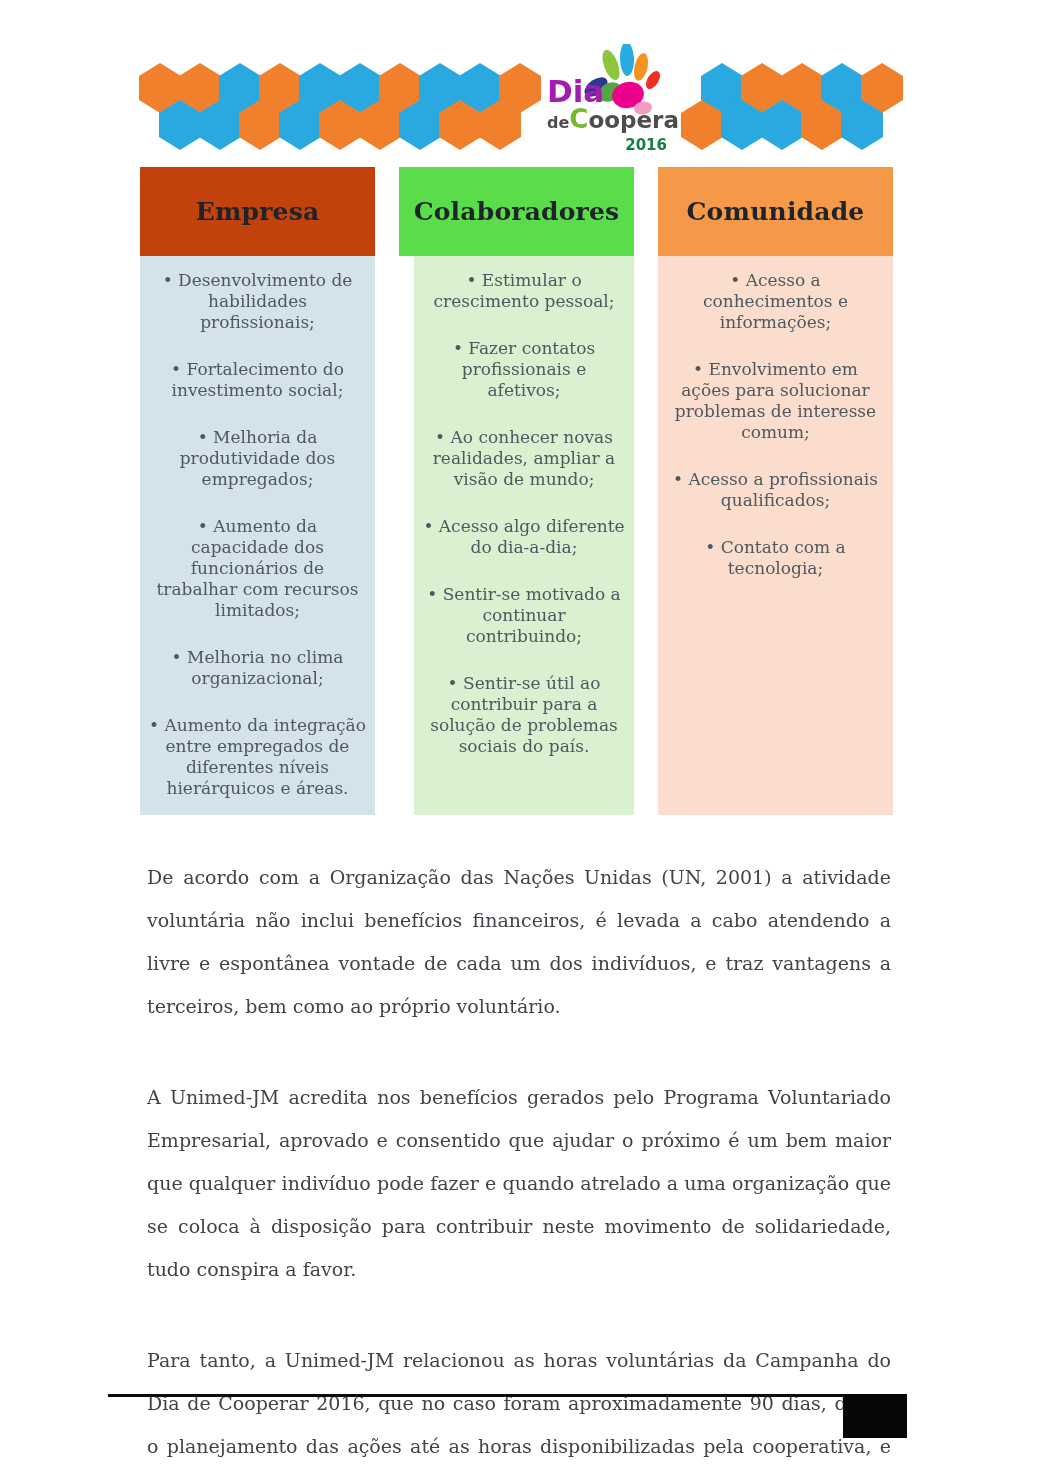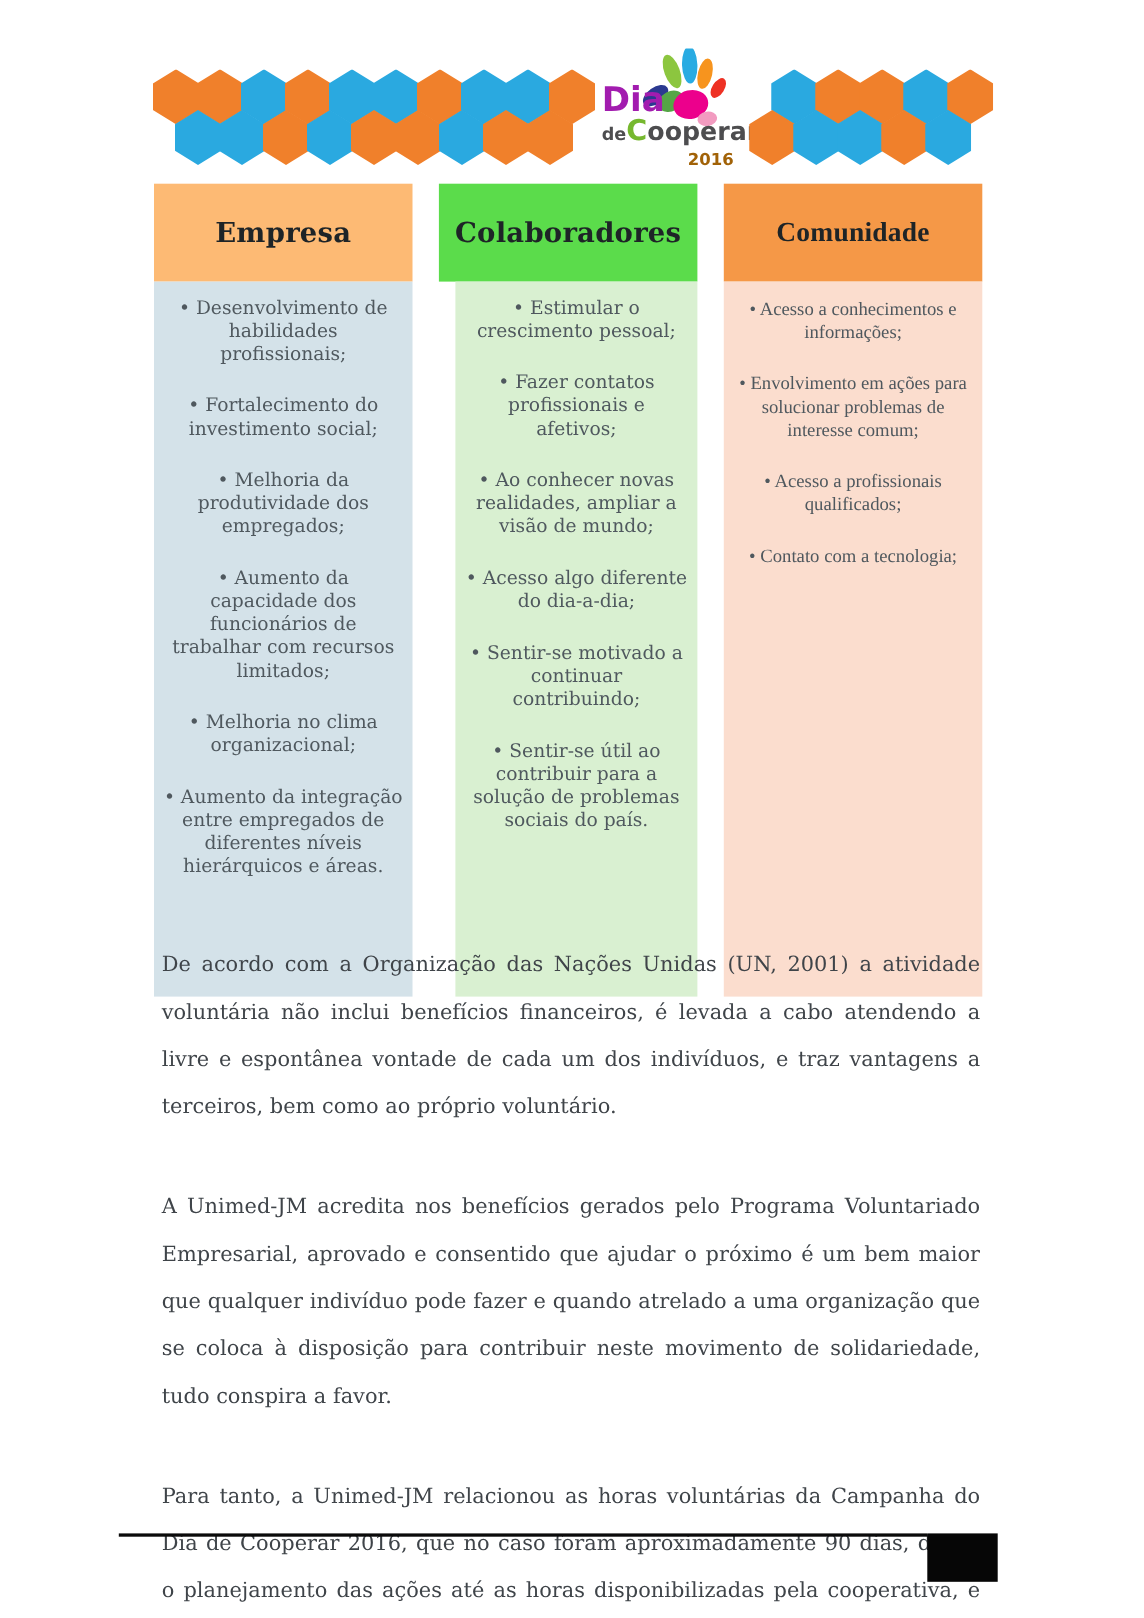--- a/index.html
+++ b/index.html
@@ -21,24 +21,24 @@
   .logo-line2{position:absolute;left:2px;top:62px;font-family:"DejaVu Sans",sans-serif;
               font-weight:bold;line-height:1;white-space:nowrap;}
   .logo-de{font-size:16px;}
   .logo-coop-c{font-size:26px;}
   .logo-coop{font-size:23px;}
   .logo-year{position:absolute;right:2px;top:94px;font-family:"DejaVu Sans",sans-serif;
              font-weight:bold;font-size:15px;line-height:1;}
 
   
   .column{position:absolute;top:167px;width:235px;}
-  .column-1{left:140px;} .column-2{left:399px;} .column-3{left:658px;font-family:Liberation Serif, serif;}
+  .column-1{left:140px;} .column-2{left:399px;} .column-3{left:658px;}
   .col-header{height:89px;display:flex;align-items:center;justify-content:center;
               font-size:25px;font-weight:bold;color:#1e2427;letter-spacing:.2px;}
-  .col-body{height:650px;box-sizing:border-box;padding:14px 9px 0 9px;}
+  .col-body{height:559px;box-sizing:border-box;padding:14px 9px 0 9px;}
   .item{text-align:center;font-size:17px;line-height:21px;color:#4f585e;margin:0 0 26px 0;}
 
   
   .paragraphs{position:absolute;left:147px;top:856px;width:744px;}
   .paragraphs p{margin:0 0 48px 0;font-size:19px;line-height:43px;color:#3f4449;
                 text-align:justify;}
 
   
   .footer-line{position:absolute;left:108px;top:1394px;width:735px;height:3px;background:#0a0a0a;}
   .footer-box{position:absolute;left:843px;top:1394px;width:64px;height:44px;background:#060606;}
@@ -76,38 +76,38 @@
       <ellipse cx="28" cy="21" rx="7" ry="16" transform="rotate(-20 28 21)" fill="#8cc63f"></ellipse>
       <ellipse cx="44" cy="15" rx="7" ry="17" transform="rotate(-2 44 15)" fill="#29abe2"></ellipse>
       <ellipse cx="58" cy="23" rx="6.5" ry="14" transform="rotate(13 58 23)" fill="#f7941e"></ellipse>
       <ellipse cx="70" cy="36" rx="5.5" ry="10" transform="rotate(32 70 36)" fill="#ee3124"></ellipse>
       <ellipse cx="27" cy="48" rx="12" ry="9" transform="rotate(-28 27 48)" fill="#55a546"></ellipse>
       <ellipse cx="45" cy="51" rx="16" ry="13" transform="rotate(-14 45 51)" fill="#ec008c"></ellipse>
       <ellipse cx="60" cy="64" rx="9" ry="6.5" transform="rotate(-8 60 64)" fill="#f29bc0"></ellipse>
     </svg>
     <div class="logo-dia" style="color: #a21caf;">Dia</div>
     <div class="logo-line2"><span class="logo-de" style="color: rgb(77, 77, 79);">de</span><span class="logo-coop-c" style="color: rgb(118, 184, 47);">C</span><span class="logo-coop" style="color: rgb(77, 77, 79);">ooperar</span></div>
-    <div class="logo-year" style="color: #a16207;">2016</div>
+    <div class="logo-year" style="color: #15803d;">2016</div>
   </div>
 
   <div class="hexgroup hexgroup-right">
       <div class="hex" style="left: 20px; top: 0px; background: rgb(42, 169, 224);"></div>
       <div class="hex" style="left: 60px; top: 0px; background: rgb(240, 128, 43);"></div>
       <div class="hex" style="left: 100px; top: 0px; background: rgb(240, 128, 43);"></div>
       <div class="hex" style="left: 140px; top: 0px; background: rgb(42, 169, 224);"></div>
       <div class="hex" style="left: 180px; top: 0px; background: rgb(240, 128, 43);"></div>
       <div class="hex" style="left: 0px; top: 37px; background: rgb(240, 128, 43);"></div>
       <div class="hex" style="left: 40px; top: 37px; background: rgb(42, 169, 224);"></div>
       <div class="hex" style="left: 80px; top: 37px; background: rgb(42, 169, 224);"></div>
       <div class="hex" style="left: 120px; top: 37px; background: rgb(240, 128, 43);"></div>
       <div class="hex" style="left: 160px; top: 37px; background: rgb(42, 169, 224);"></div>
     </div>
 
   <div class="column column-1">
-    <div class="col-header" style="background: #fdba74;">Empresa</div>
+    <div class="col-header" style="background: #c2410c;">Empresa</div>
     <div class="col-body" style="background: rgb(212, 226, 233);">
         <div class="item">• Desenvolvimento de habilidades profissionais;</div>
         <div class="item">• Fortalecimento do investimento social;</div>
         <div class="item">• Melhoria da produtividade dos empregados;</div>
         <div class="item">• Aumento da capacidade dos funcionários de trabalhar com recursos limitados;</div>
         <div class="item">• Melhoria no clima organizacional;</div>
         <div class="item">• Aumento da integração entre empregados de diferentes níveis hierárquicos e áreas.</div>
       </div>
   </div>
 

